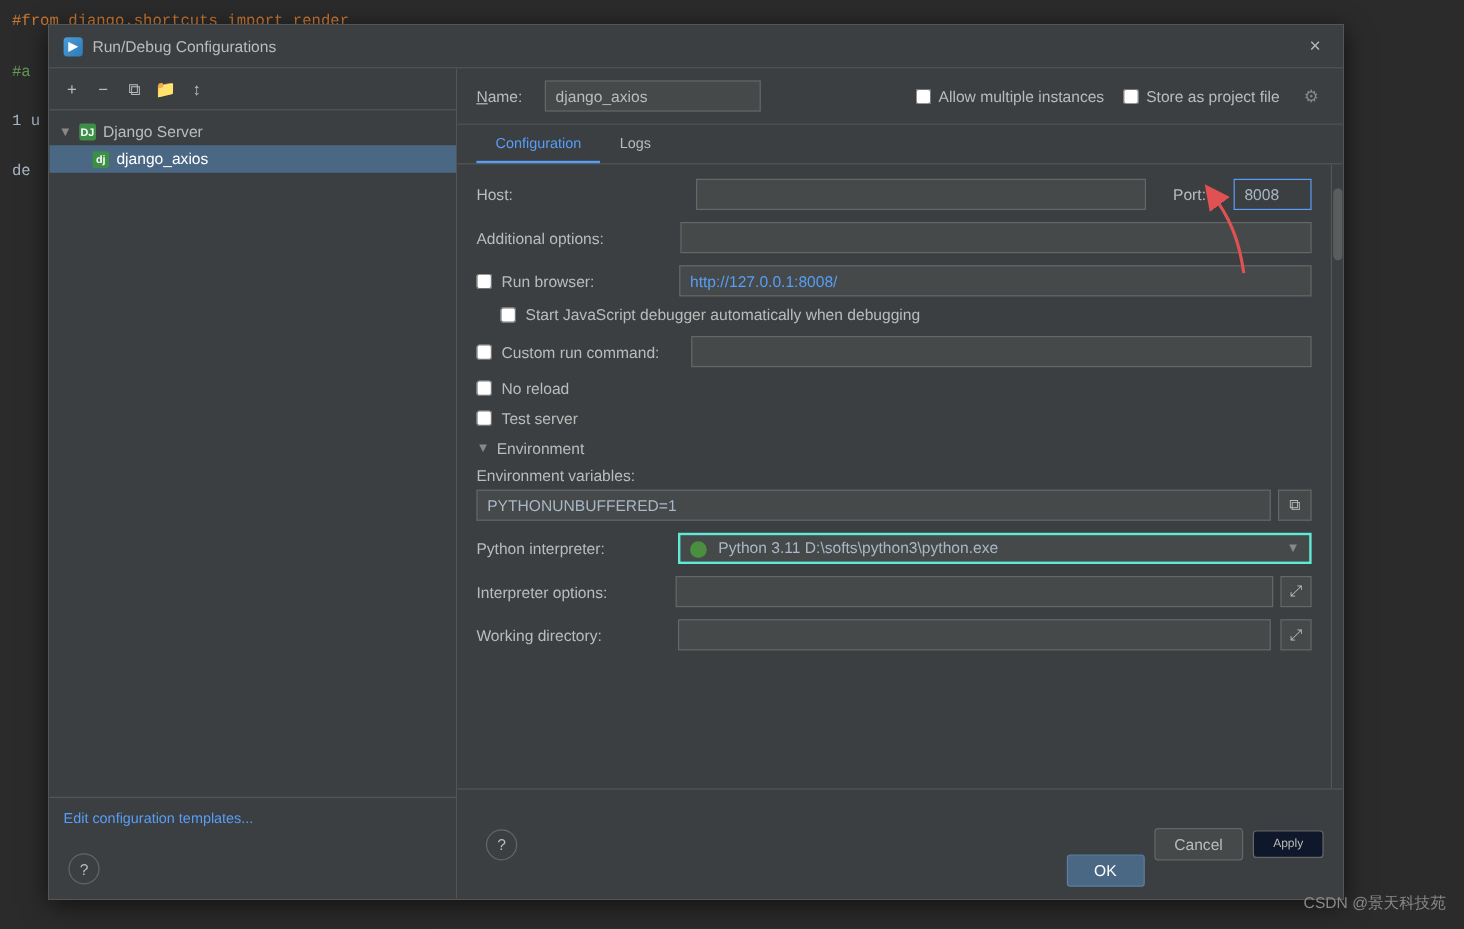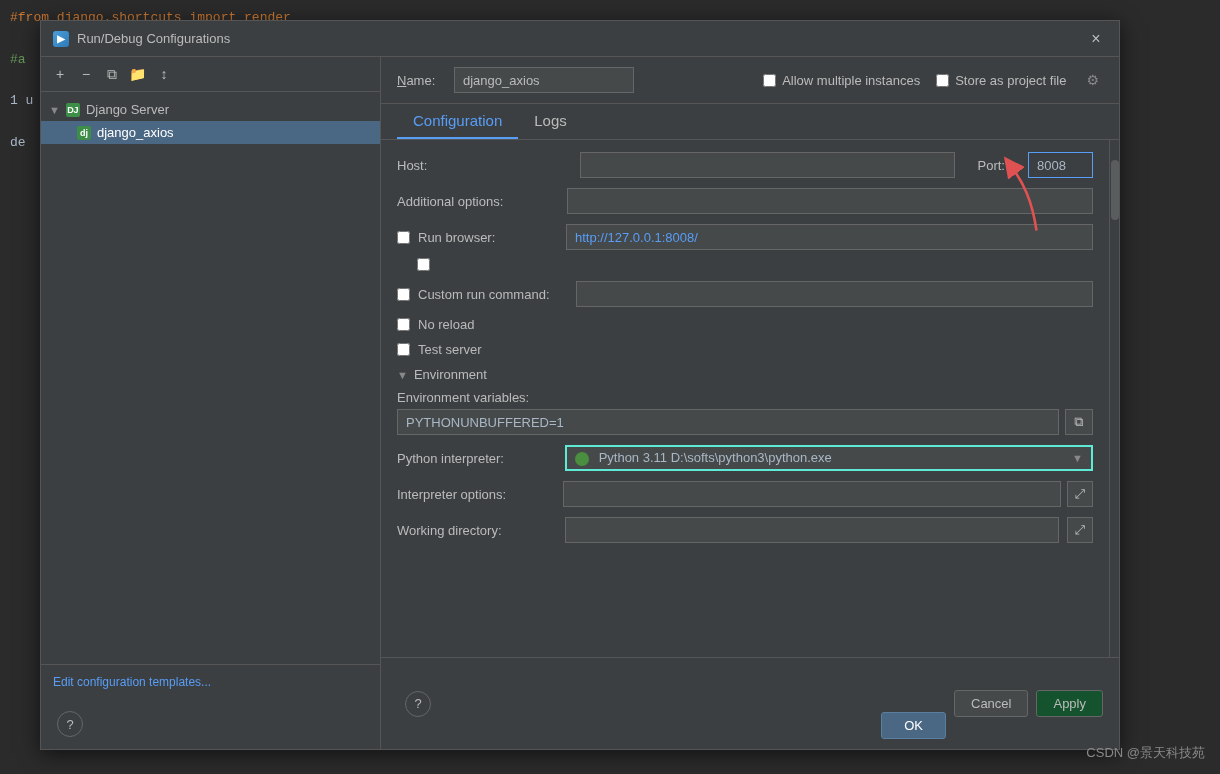--- a/index.html
+++ b/index.html
@@ -279,21 +279,21 @@
       border-bottom: 1px solid #555;
       padding: 0 16px;
       background: #3c3f41;
     }
 
     .tab {
       padding: 8px 16px;
       cursor: pointer;
       color: #bbb;
       border-bottom: 2px solid transparent;
-      font-size: 15px;
+      font-size: 12px;
     }
 
     .tab.active {
       color: #589df6;
       border-bottom: 2px solid #589df6;
     }
 
     
     .config-content {
       flex: 1;
@@ -573,26 +573,26 @@
       background: #45494a;
       border: 1px solid #666;
       color: #bbb;
       padding: 5px 16px;
       cursor: pointer;
       font-size: 13px;
       border-radius: 3px;
     }
 
     .btn-apply {
-      background: #14532d;
+      background: #0f172a;
       border: 1px solid #666;
       color: #bbb;
       padding: 5px 16px;
       cursor: pointer;
-      font-size: 13px;
+      font-size: 10px;
       border-radius: 3px;
     }
 
     
     .underline { text-decoration: underline; }
   </style>
 </head>
 <body>
 
 <div class="bg-code">
@@ -703,20 +703,21 @@
           </div>
 
           <div class="browser-row">
             <input type="checkbox" style="">
             <span class="field-label" style="min-width:140px;">Run browser:</span>
             <input class="browser-input" type="text" value="http://127.0.0.1:8008/" style="">
           </div>
 
           <div class="js-debugger-row">
             <input type="checkbox" style="">
+            <span>Start JavaScript debugger automatically when debugging</span>
           </div>
 
           <div class="custom-run-row">
             <input type="checkbox" style="">
             <span class="field-label" style="min-width:150px;">Custom run command:</span>
             <input class="field-input" type="text" value="" style="">
           </div>
 
           <div class="checkbox-field-row">
             <input type="checkbox" style="">

